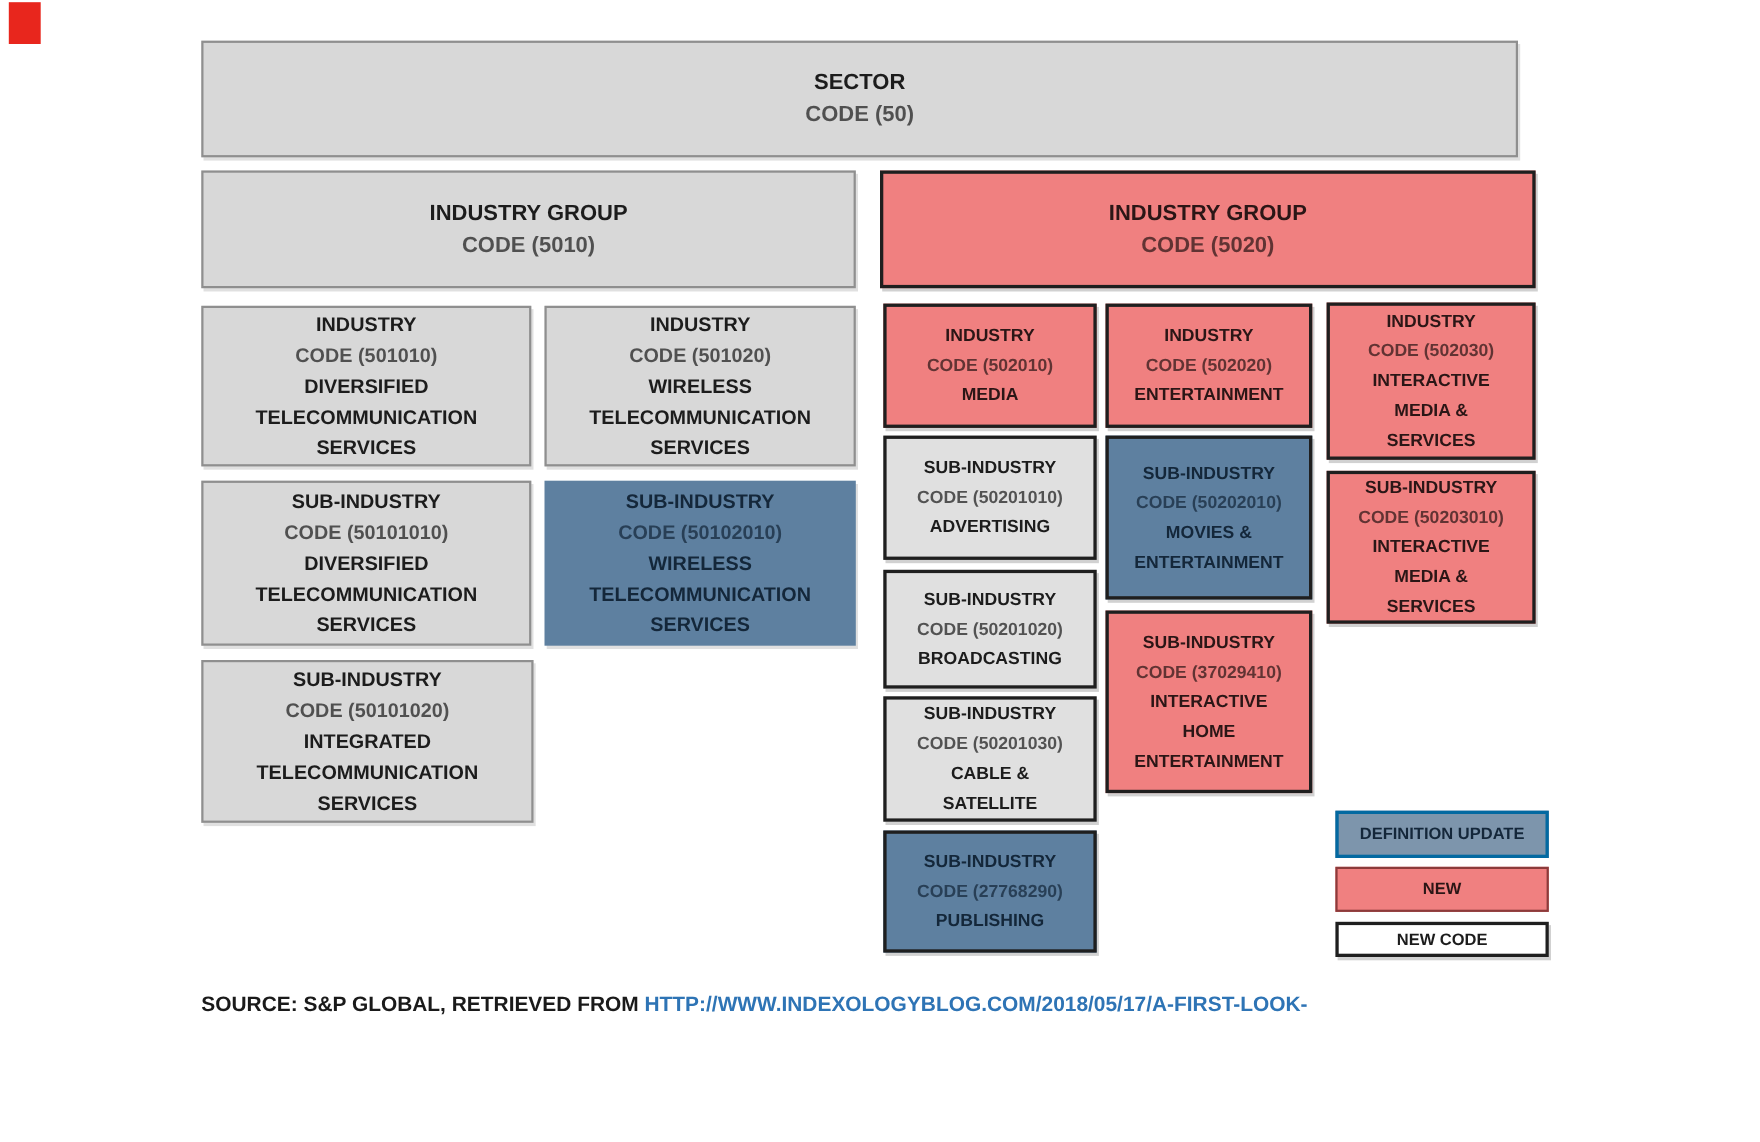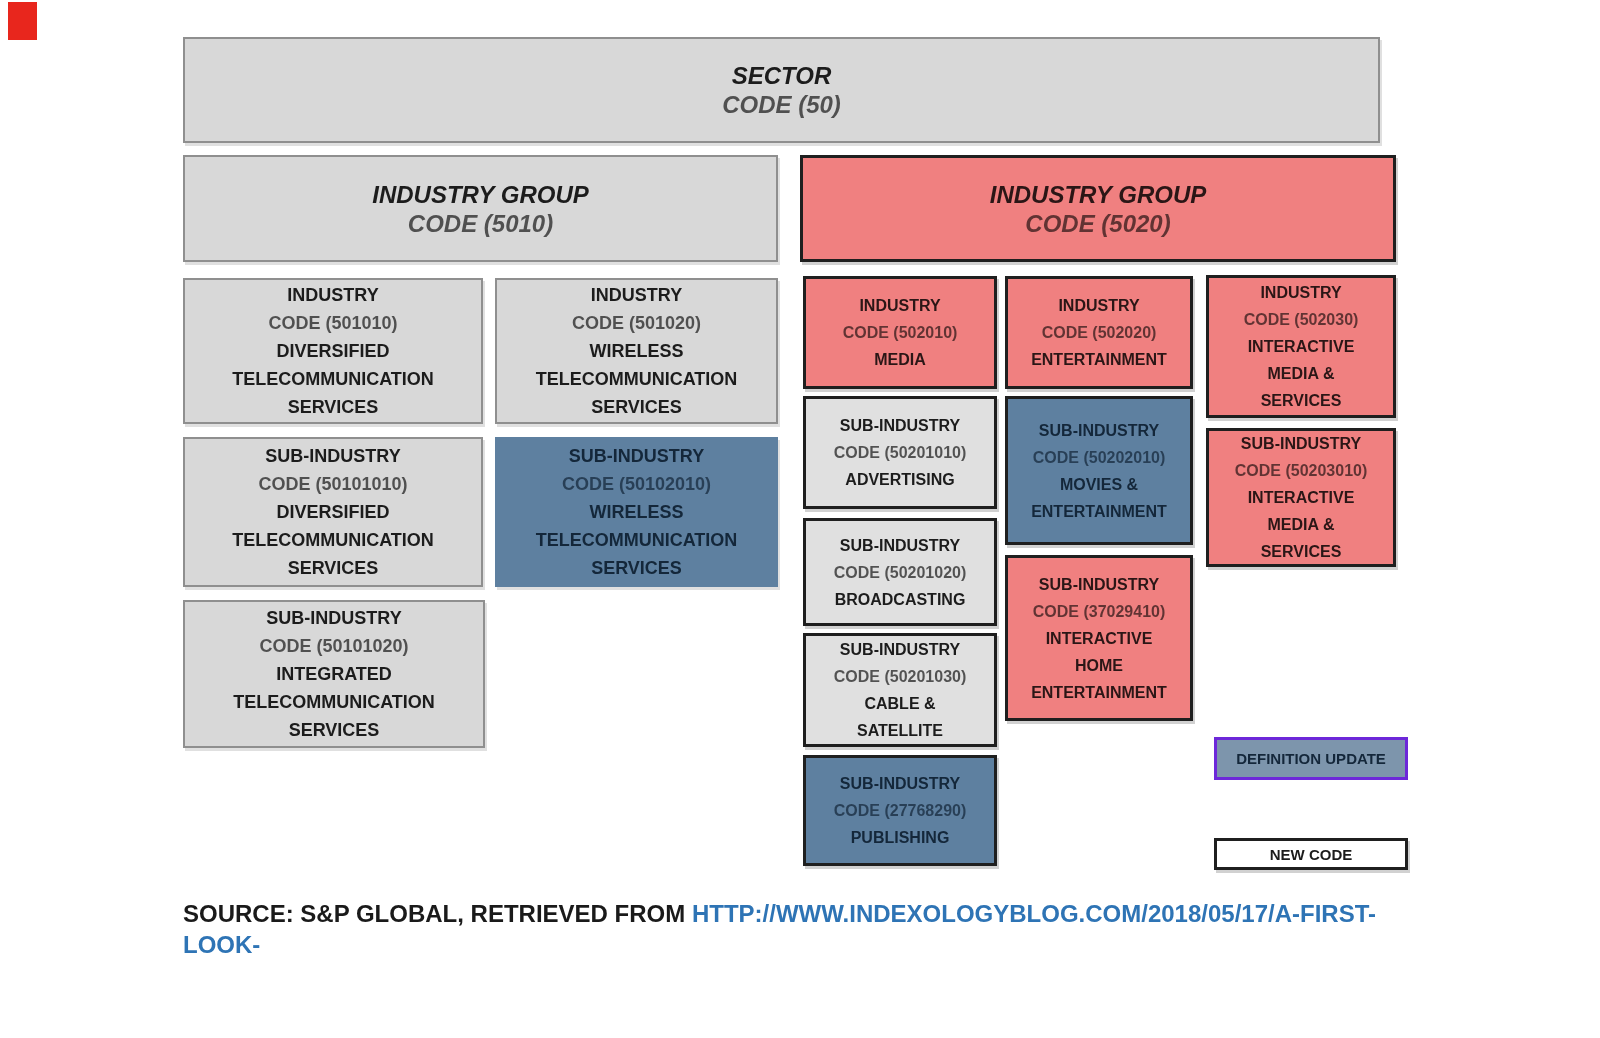--- a/index.html
+++ b/index.html
@@ -27,21 +27,21 @@
   .box .name { white-space:pre-line; }
 
   
   .gray   { background:#d8d8d8; border:2px solid #8f8f8f; box-shadow:2px 3px 0 rgba(0,0,0,0.12); }
   .pink   { background:#f08080; border:3px solid #1f1f1f; color:#2b1616; box-shadow:2px 3px 0 rgba(0,0,0,0.18); }
   .blue   { background:#5e80a0; border:3px solid #1f1f1f; color:#14273a; box-shadow:2px 3px 0 rgba(0,0,0,0.18); }
   .blue.noborder { border:none; box-shadow:2px 3px 0 rgba(0,0,0,0.12); }
   .newcode{ background:#e0e0e0; border:3px solid #1f1f1f; box-shadow:2px 3px 0 rgba(0,0,0,0.18); }
 
   
-  .hdr  { font-size:24px; line-height:29px;font-style:italic; }
+  .hdr  { font-size:20px; line-height:29px; }
   .lft  { font-size:18px; line-height:28px; }
   .rgt  { font-size:16px; line-height:27px; }
 
   
   .b-sector     { left:183px; top:37px;  width:1197px; height:106px; }
   .b-ig-telecom { left:183px; top:155px; width:595px;  height:107px; }
   .b-ig-media   { left:800px; top:155px; width:596px;  height:107px; }
 
   .b-ind-div  { left:183px; top:278px; width:300px; height:146px; }
   .b-ind-wir  { left:495px; top:278px; width:283px; height:146px; }
@@ -61,29 +61,29 @@
 
   .b-ind-ims  { left:1206px; top:275px; width:190px; height:143px; }
   .b-sub-ims  { left:1206px; top:428px; width:190px; height:139px; }
 
   .legend-box {
     position:absolute; box-sizing:border-box;
     display:flex; align-items:center; justify-content:center;
     font-size:15px; text-align:center;
   }
   .lg-blue  { left:1214px; top:737px; width:194px; height:43px;
-              background:#7d95ac; border:3px solid #6d28d9; color:#14273a; }
+              background:#7d95ac; border:3px solid #0369a1; color:#14273a; }
   .lg-pink  { left:1214px; top:788px; width:194px; height:41px;
               background:#f08080; border:2px solid #8c3b3b; color:#2b1616; }
   .lg-white { left:1214px; top:838px; width:194px; height:32px;
               background:#ffffff; border:3px solid #1f1f1f; box-shadow:2px 3px 0 rgba(0,0,0,0.18); }
 
   .source {
     position:absolute; left:183px; top:898px; width:1240px;
-    font-size:24px; line-height:31px; color:#1a1a1a; margin:0;
+    font-size:19px; line-height:31px; color:#1a1a1a; margin:0;
   }
   .source .link { color:#2e74b5; text-decoration:none; cursor:pointer; }
 </style>
 </head>
 <body>
 
 <div class="canvas">
 
   <div class="red-marker"></div>
 
@@ -194,19 +194,22 @@
     <span class="lvl">SUB-INDUSTRY</span>
     <span class="code">CODE (50203010)</span>
     <span class="name">INTERACTIVE
 MEDIA &amp;
 SERVICES</span>
   </div>
 
   <div class="legend-box lg-blue">
     <span>DEFINITION UPDATE</span>
   </div>
+  <div class="legend-box lg-pink">
+    <span>NEW</span>
+  </div>
   <div class="legend-box lg-white">
     <span>NEW CODE</span>
   </div>
 
   <p class="source"><span>SOURCE: S&amp;P GLOBAL, RETRIEVED FROM </span><a class="link"><span>HTTP://WWW.INDEXOLOGYBLOG.COM/2018/05/17/A-FIRST-LOOK-</span><br></a></p>
 
 </div>
 
 </body></html>

